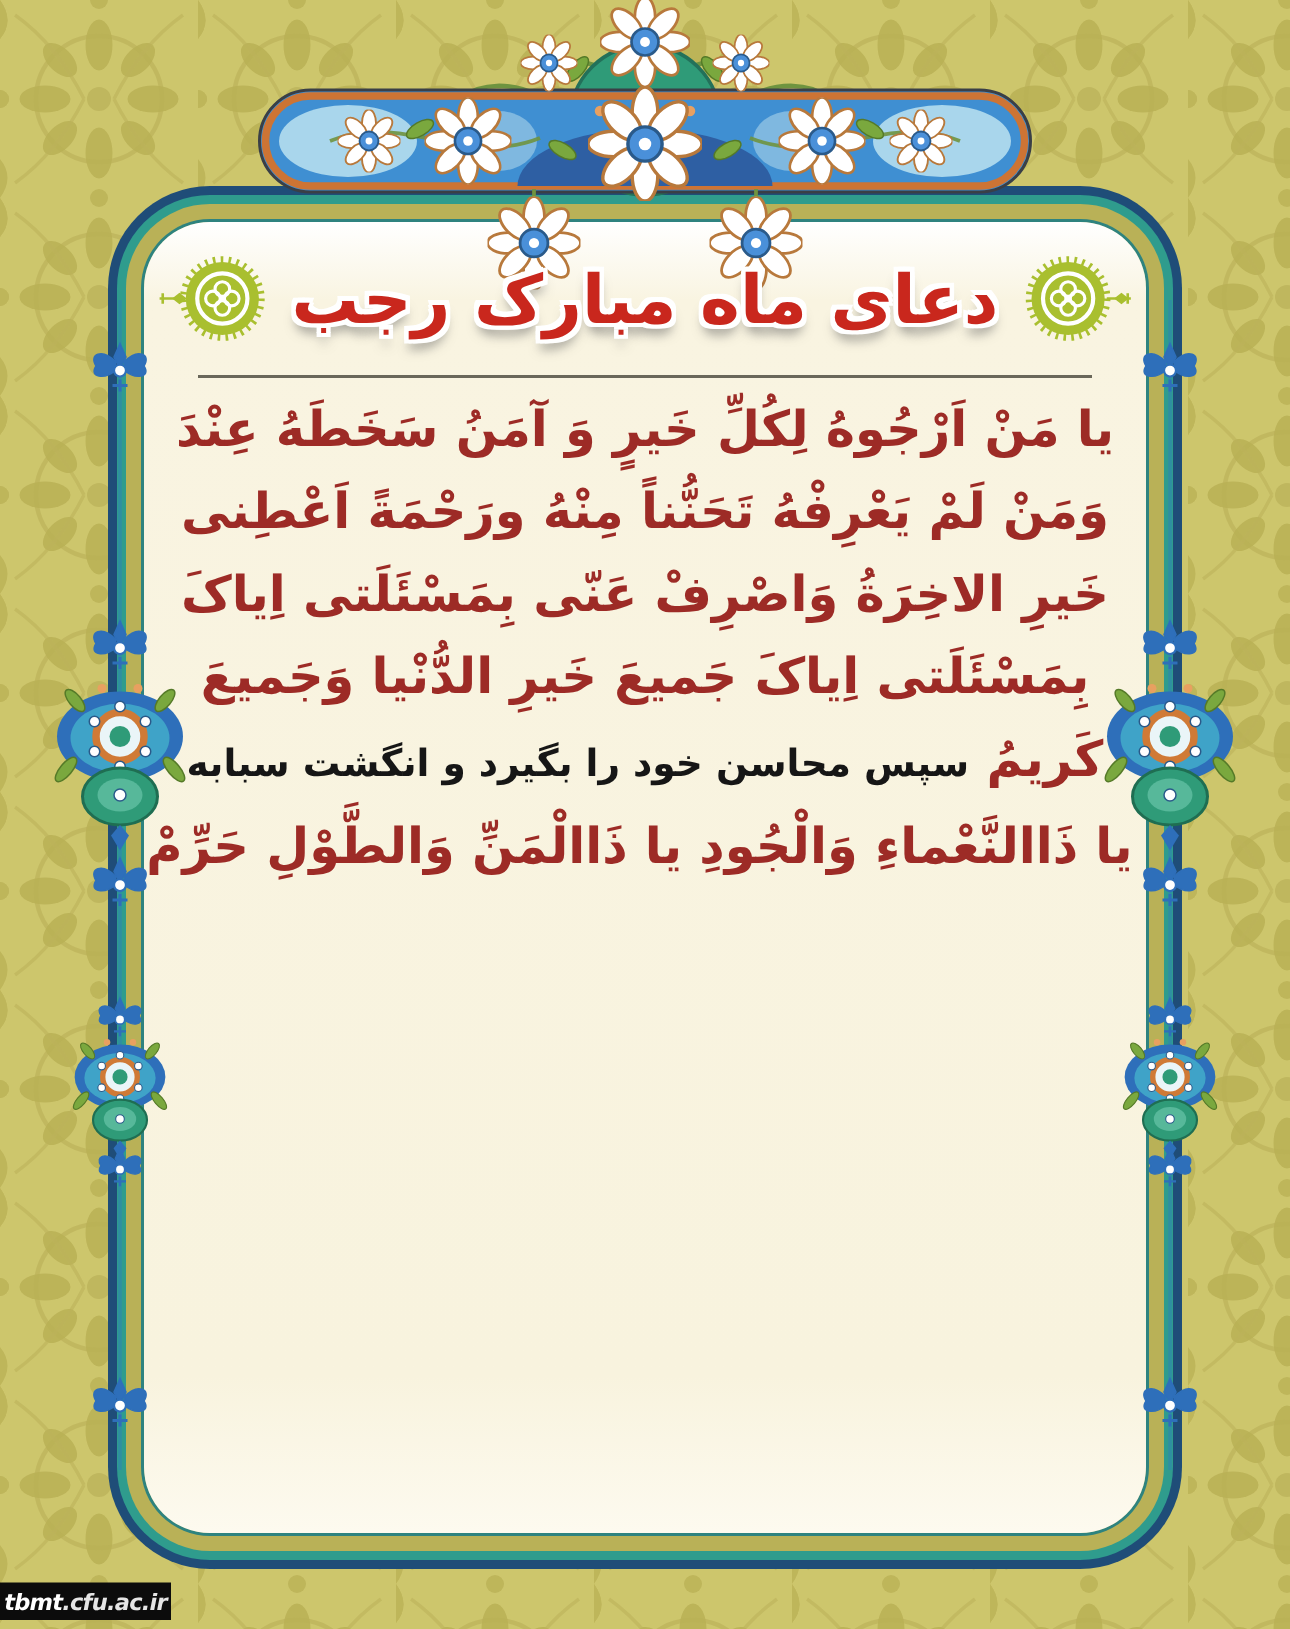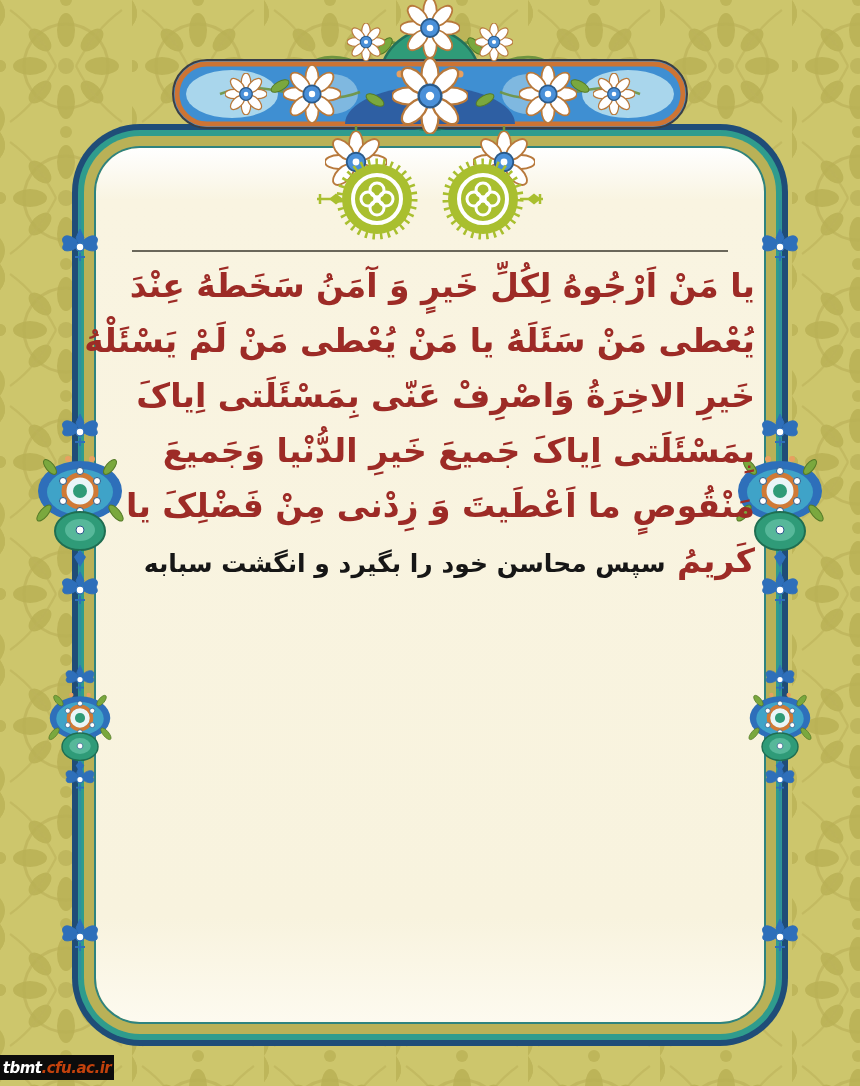--- a/index.html
+++ b/index.html
@@ -19,32 +19,32 @@
   .title-row{display:flex;align-items:center;justify-content:center;gap:14px;height:86px;}
   .page-title{
     font-size:45px;font-weight:bold;color:#c9271d;letter-spacing:-1px;white-space:nowrap;
     text-shadow:
       -3px -3px 0 #fff,3px -3px 0 #fff,-3px 3px 0 #fff,3px 3px 0 #fff,
       0 -3px 0 #fff,0 3px 0 #fff,-3px 0 0 #fff,3px 0 0 #fff,
       0 7px 7px rgba(90,90,90,.55);
   }
   .intro{font-size:26px;line-height:36px;font-weight:600;color:#1c1c1c;margin:6px auto 0;width:620px;}
   .divider{height:2px;width:596px;margin:8px auto 0;background:#6a675a;}
-  .prayer{margin-top:6px;text-align:right;}
+  .prayer{margin-top:6px;}
   .pline{font-size:33px;line-height:55px;font-weight:bold;color:#9d2b26;white-space:nowrap;}
   .pline .red{color:#9d2b26;}
   .pline .black{color:#161616;font-size:25px;font-weight:700;}
   
   .watermark{
     position:absolute;left:0;top:1055px;width:114px;height:25px;background:#0c0c0c;
     display:flex;align-items:center;justify-content:center;
     font-style:italic;font-weight:bold;font-size:15px;letter-spacing:-0.5px;
   }
   .watermark .wm-prefix{color:#ffffff;}
-  .watermark .wm-suffix{color:#c2410c;}
+  .watermark .wm-suffix{color:#e5e5e5;}
 </style>
 </head>
 <body>
 
 <div class="canvas">
 
   <svg class="bg-pattern" width="860" height="1086">
     <defs>
       <pattern id="dmk" width="132" height="132" patternUnits="userSpaceOnUse">
         <circle cx="66" cy="66" r="42" fill="none" stroke="#bcb35a" stroke-width="3" opacity=".7"></circle>
@@ -234,20 +234,21 @@
               <circle cx="9" cy="0" r="7"></circle>
           </g>
           <circle r="3.2" fill="#ffffff"></circle>
           <g stroke="#a9bf2f" stroke-width="2.5" fill="#a9bf2f">
             <line x1="-37" y1="0" x2="-60" y2="0"></line>
             <path d="M-46,0 l5,-4 l5,4 l-5,4 Z"></path>
             <line x1="-57" y1="-5" x2="-57" y2="5"></line>
           </g>
         </g>
       </svg>
+      <div class="page-title">دعای ماه مبارک رجب</div>
       <svg width="108" height="86" viewBox="0 0 108 86">
         <g transform="translate(46,43)">
           <circle r="35" fill="#a9bf2f"></circle>
           <circle r="37" fill="none" stroke="#a9bf2f" stroke-width="7" stroke-dasharray="2.5 5"></circle>
           <circle r="24" fill="none" stroke="#ffffff" stroke-width="4"></circle>
           <g fill="none" stroke="#ffffff" stroke-width="3">
             <circle cx="0" cy="-9" r="7"></circle>
               <circle cx="0" cy="9" r="7"></circle>
             <circle cx="-9" cy="0" r="7"></circle>
               <circle cx="9" cy="0" r="7"></circle>
@@ -259,25 +260,25 @@
             <line x1="57" y1="-5" x2="57" y2="5"></line>
           </g>
         </g>
       </svg>
     </div>
 
     <div class="divider"></div>
 
     <div class="prayer">
         <div class="pline" dir="rtl"><span class="red">یا مَنْ اَرْجُوهُ لِکُلِّ خَیرٍ وَ آمَنُ سَخَطَهُ عِنْدَ</span></div>
-        <div class="pline" dir="rtl"><span class="red">یُعْطی مَنْ سَئَلَهُ یا مَنْ یُعْطی مَنْ لَمْ یَسْئَلْهُ</span></div>
+        <div class="pline" dir="rtl"><span class="red">وَمَنْ لَمْ یَعْرِفْهُ تَحَنُّناً مِنْهُ ورَحْمَةً اَعْطِنی</span></div>
         <div class="pline" dir="rtl"><span class="red">خَیرِ الاخِرَةُ وَاصْرِفْ عَنّی بِمَسْئَلَتی اِیاکَ</span></div>
         <div class="pline" dir="rtl"><span class="red">بِمَسْئَلَتی اِیاکَ جَمیعَ خَیرِ الدُّنْیا وَجَمیعَ</span></div>
-        <div class="pline" dir="rtl"><span class="red">مَنْقُوصٍ ما اَعْطَیتَ وَ زِدْنی مِنْ فَضْلِکَ یا</span></div>
         <div class="pline" dir="rtl"><span class="red">کَریمُ</span> <span class="black">سپس محاسن خود را بگیرد و انگشت سبابه</span></div>
+        <div class="pline" dir="rtl"><span class="red">یا ذَاالنَّعْماءِ وَالْجُودِ یا ذَاالْمَنِّ وَالطَّوْلِ حَرِّمْ</span></div>
       </div>
   </div>
 
   <div class="watermark">
     <span class="wm-prefix">tbmt</span>
       <span class="wm-suffix">.cfu.ac.ir</span>
   </div>
 
 </div>
 

